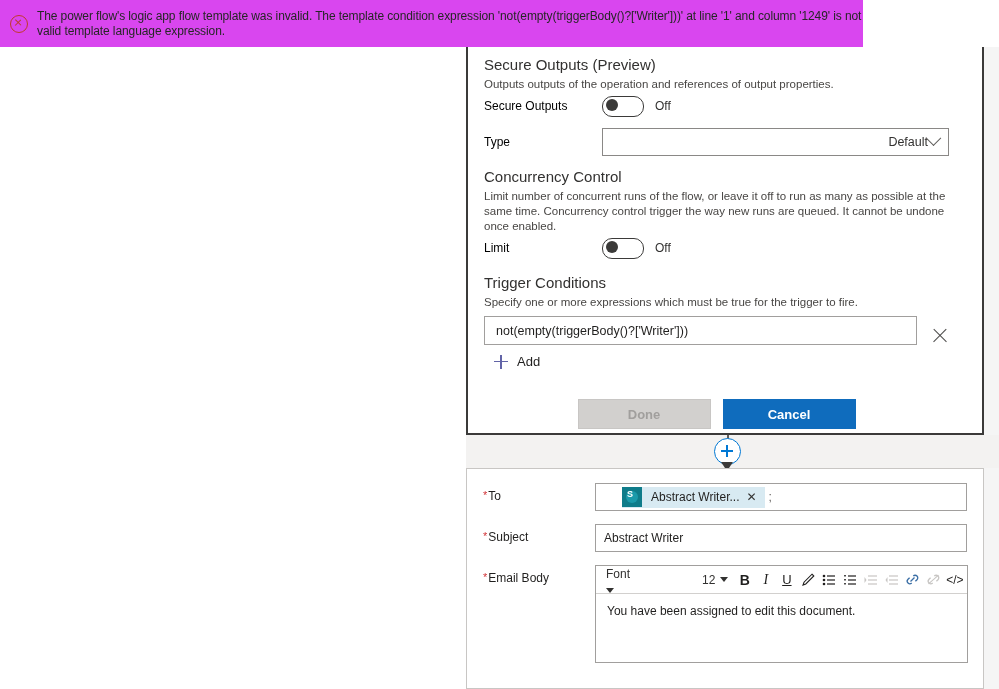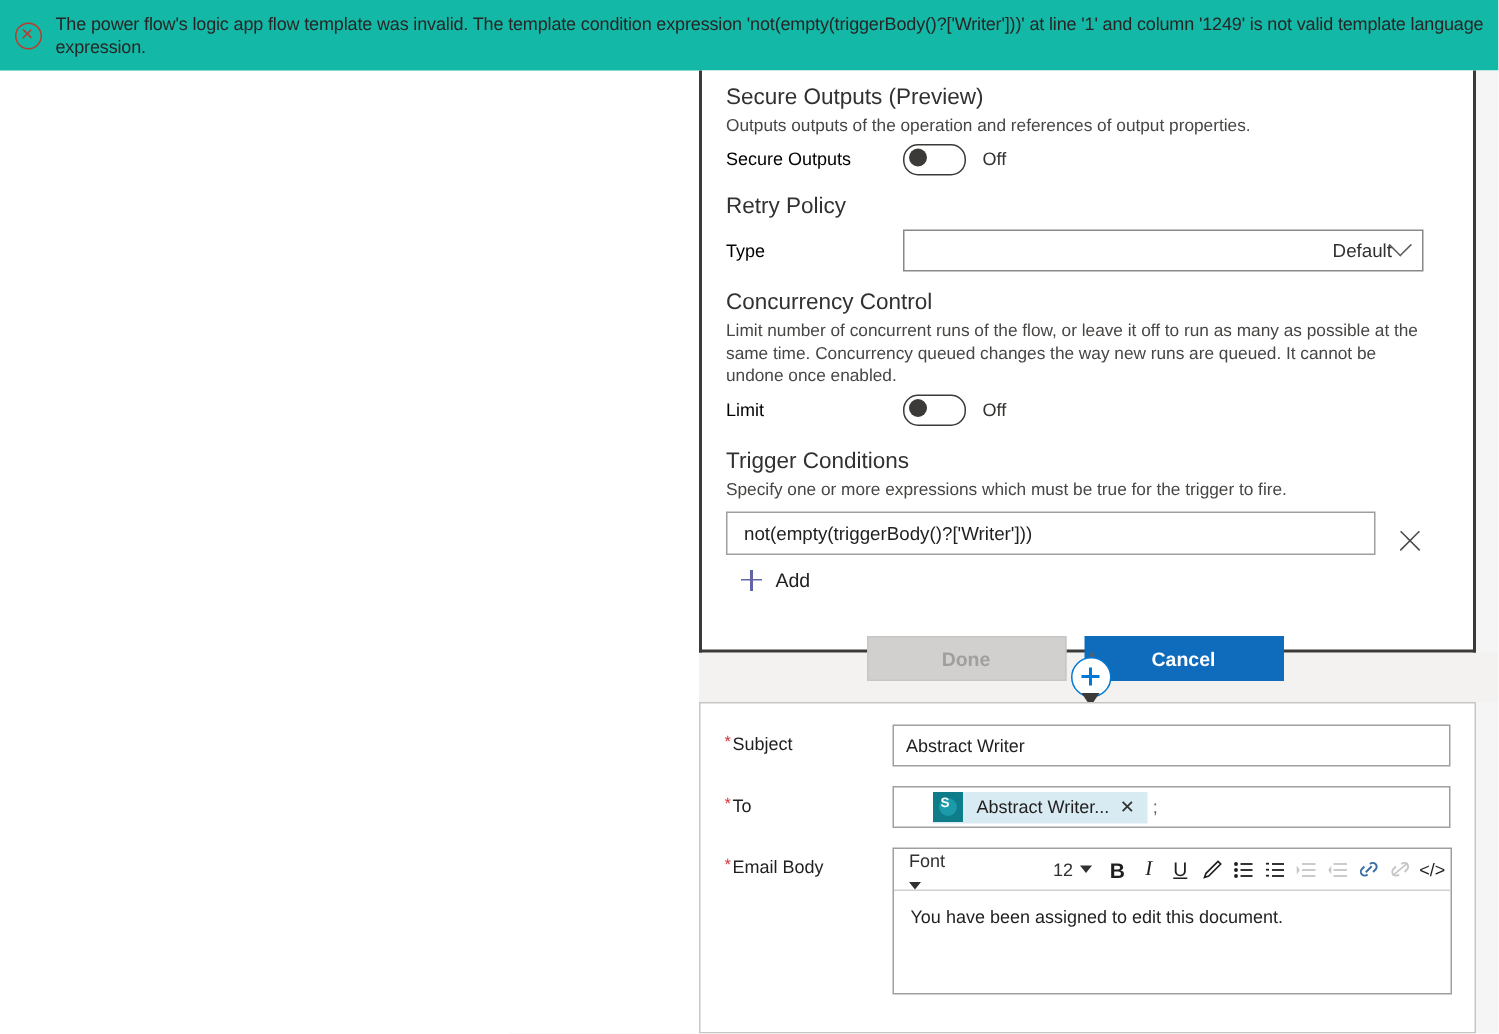--- a/index.html
+++ b/index.html
@@ -14,23 +14,23 @@
     font-family: "Liberation Sans", sans-serif;
     font-size: 13px;
     color: #333333;
     overflow: hidden;
   }
 
   
   #error-banner {
     position: absolute;
     left: 0; top: 0;
-    width: 999px;
+    width: 863px;
     height: 47px;
-    background: #14b8a6;
+    background: #d946ef;
     display: flex;
     align-items: center;
     box-sizing: border-box;
     padding-left: 10px;
   }
   #error-icon {
     width: 16px; height: 16px;
     flex: 0 0 16px;
     border: 1.3px solid #c0392b;
     border-radius: 50%;
@@ -516,33 +516,32 @@
     <div class="field-row">
       <div class="field-label">Secure Outputs</div>
       <div class="toggle">
           <div class="knob"></div>
         </div>
       <div class="toggle-state">Off</div>
     </div>
   </div>
 
   <div class="section" style="margin-top:10px;">
-    <div class="section-title">Retry Policy</div>
     <div class="field-row" style="margin-top:5px;">
       <div class="field-label">Type</div>
       <div class="select-box">
         <span>Default</span>
         <span class="chevron"></span>
       </div>
     </div>
   </div>
 
   <div class="section" style="margin-top:11px;">
     <div class="section-title">Concurrency Control</div>
-    <div class="section-desc">Limit number of concurrent runs of the flow, or leave it off to run as many as possible at the same time. Concurrency queued changes the way new runs are queued. It cannot be undone once enabled.</div>
+    <div class="section-desc">Limit number of concurrent runs of the flow, or leave it off to run as many as possible at the same time. Concurrency control trigger the way new runs are queued. It cannot be undone once enabled.</div>
     <div class="field-row">
       <div class="field-label">Limit</div>
       <div class="toggle">
           <div class="knob"></div>
         </div>
       <div class="toggle-state">Off</div>
     </div>
   </div>
 
   <div class="section" style="margin-top:13px;">
@@ -567,39 +566,39 @@
 
 <div id="connector">
   <div id="conn-line"></div>
   <div id="add-node-btn"></div>
   <div id="conn-arrow"></div>
 </div>
 
 <div id="email-card">
 
   <div id="email-body">
-
-    <div class="erow">
-      <div class="elabel"><span class="req-star">*</span><span>Subject</span></div>
-      <div class="einput">Abstract Writer</div>
-    </div>
 
     <div class="erow">
       <div class="elabel"><span class="req-star">*</span><span>To</span></div>
       <div class="einput">
         <span class="token">
           <span class="token-icon"></span>
           <span class="token-label">Abstract Writer...</span>
           <span class="token-x">✕</span>
         </span>
         <span class="semi">;</span>
       </div>
     </div>
 
     <div class="erow">
+      <div class="elabel"><span class="req-star">*</span><span>Subject</span></div>
+      <div class="einput">Abstract Writer</div>
+    </div>
+
+    <div class="erow">
       <div class="elabel"><span class="req-star">*</span><span>Email Body</span></div>
       <div class="editor">
         <div class="editor-toolbar">
           <div class="tb-font">
             <span>Font</span>
             <span class="caret-dn"></span>
           </div>
           <div class="tb-size">
             <span>12</span>
             <span class="caret-dn"></span>

